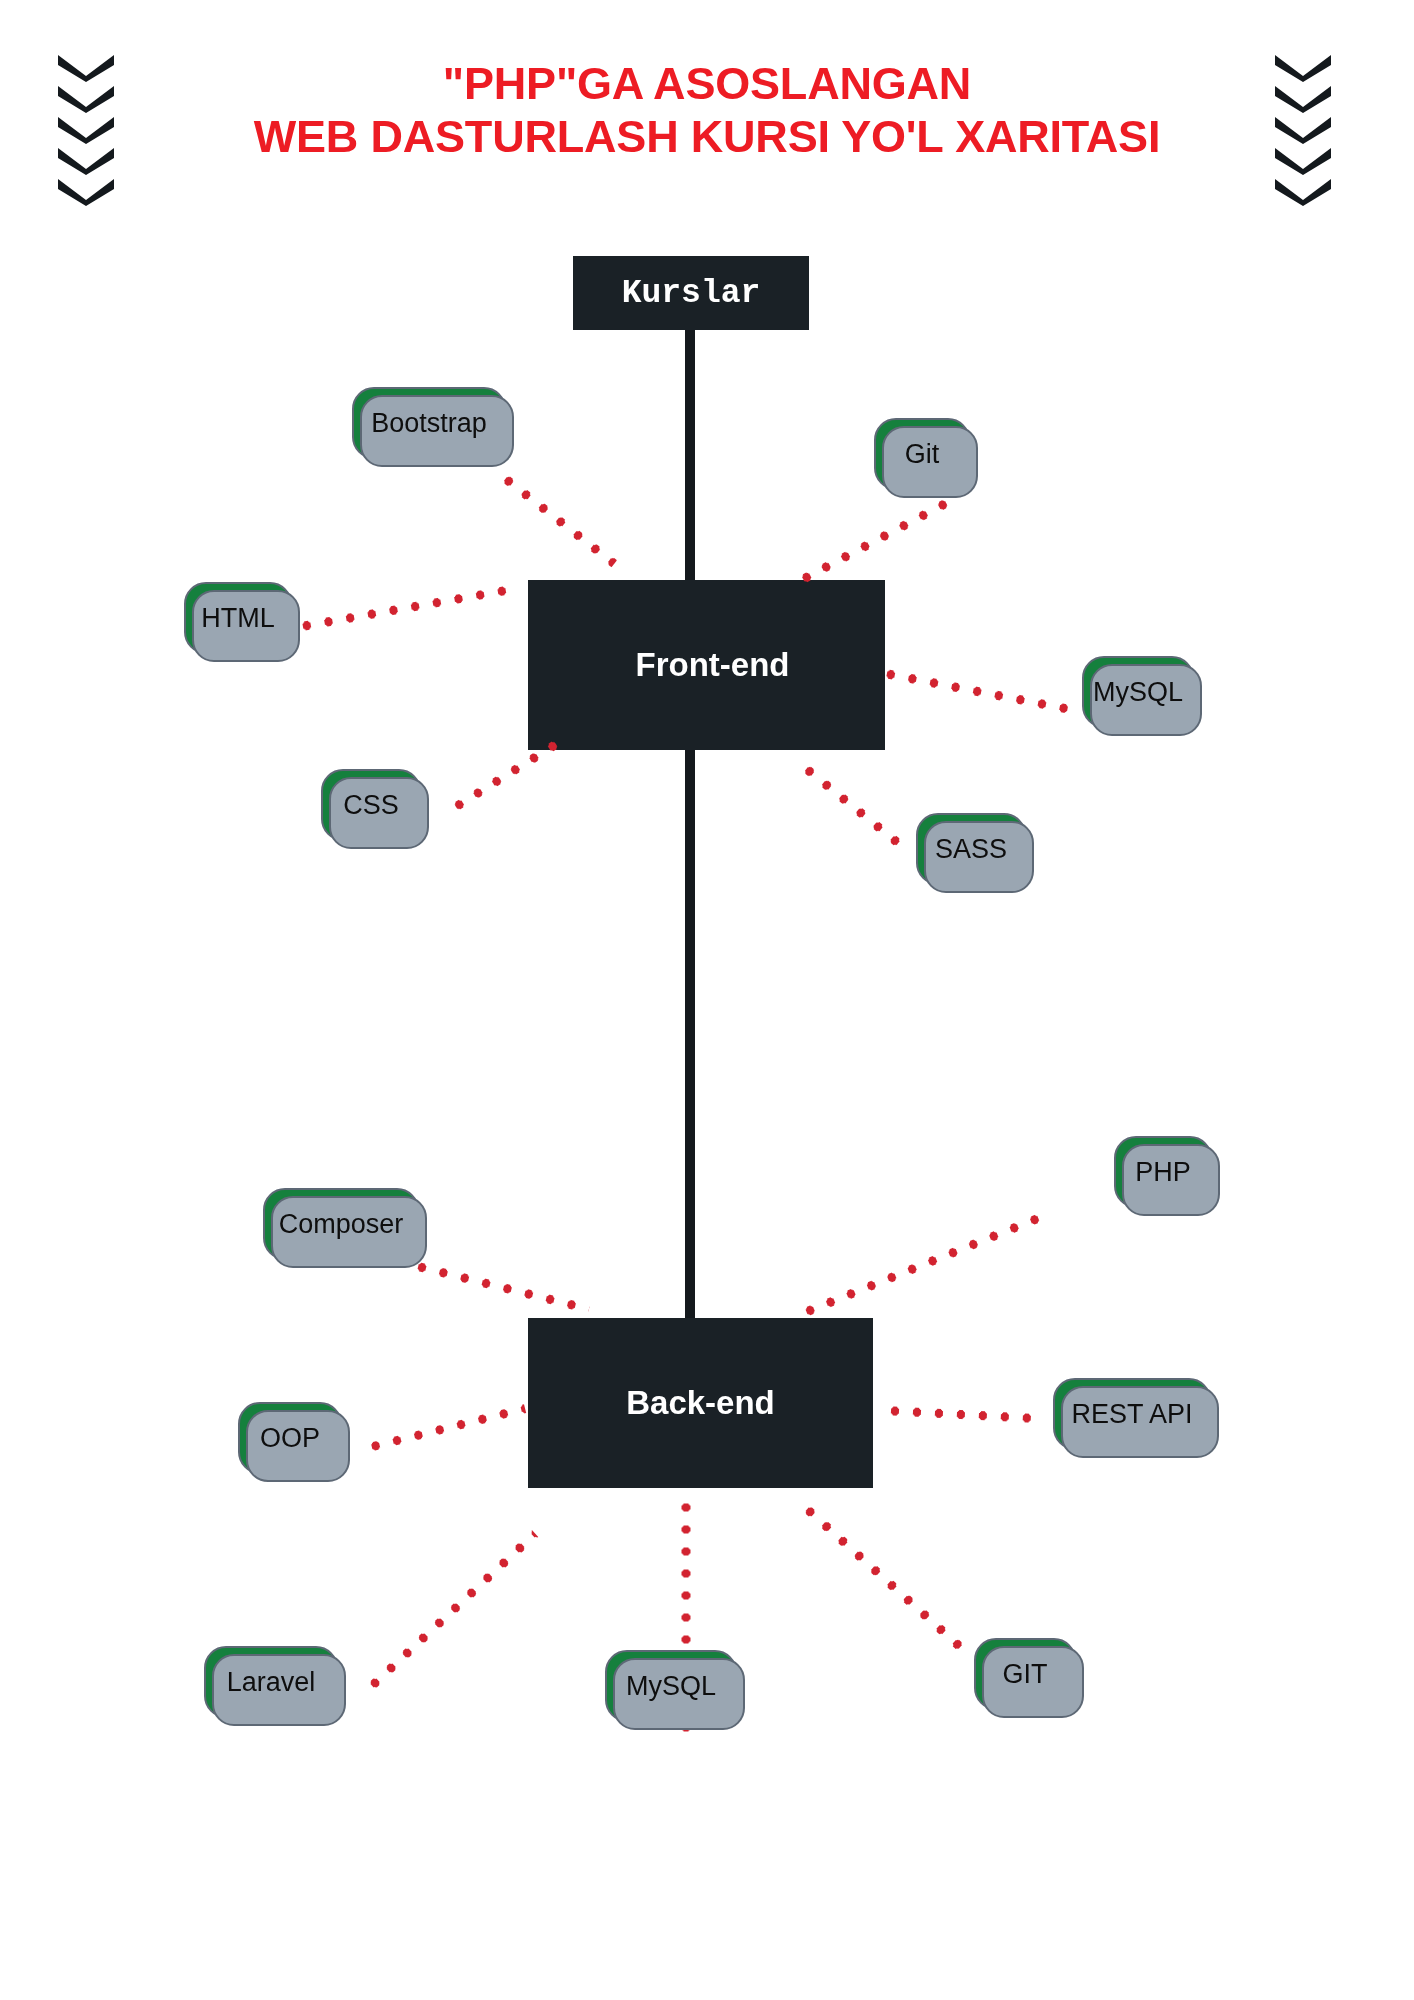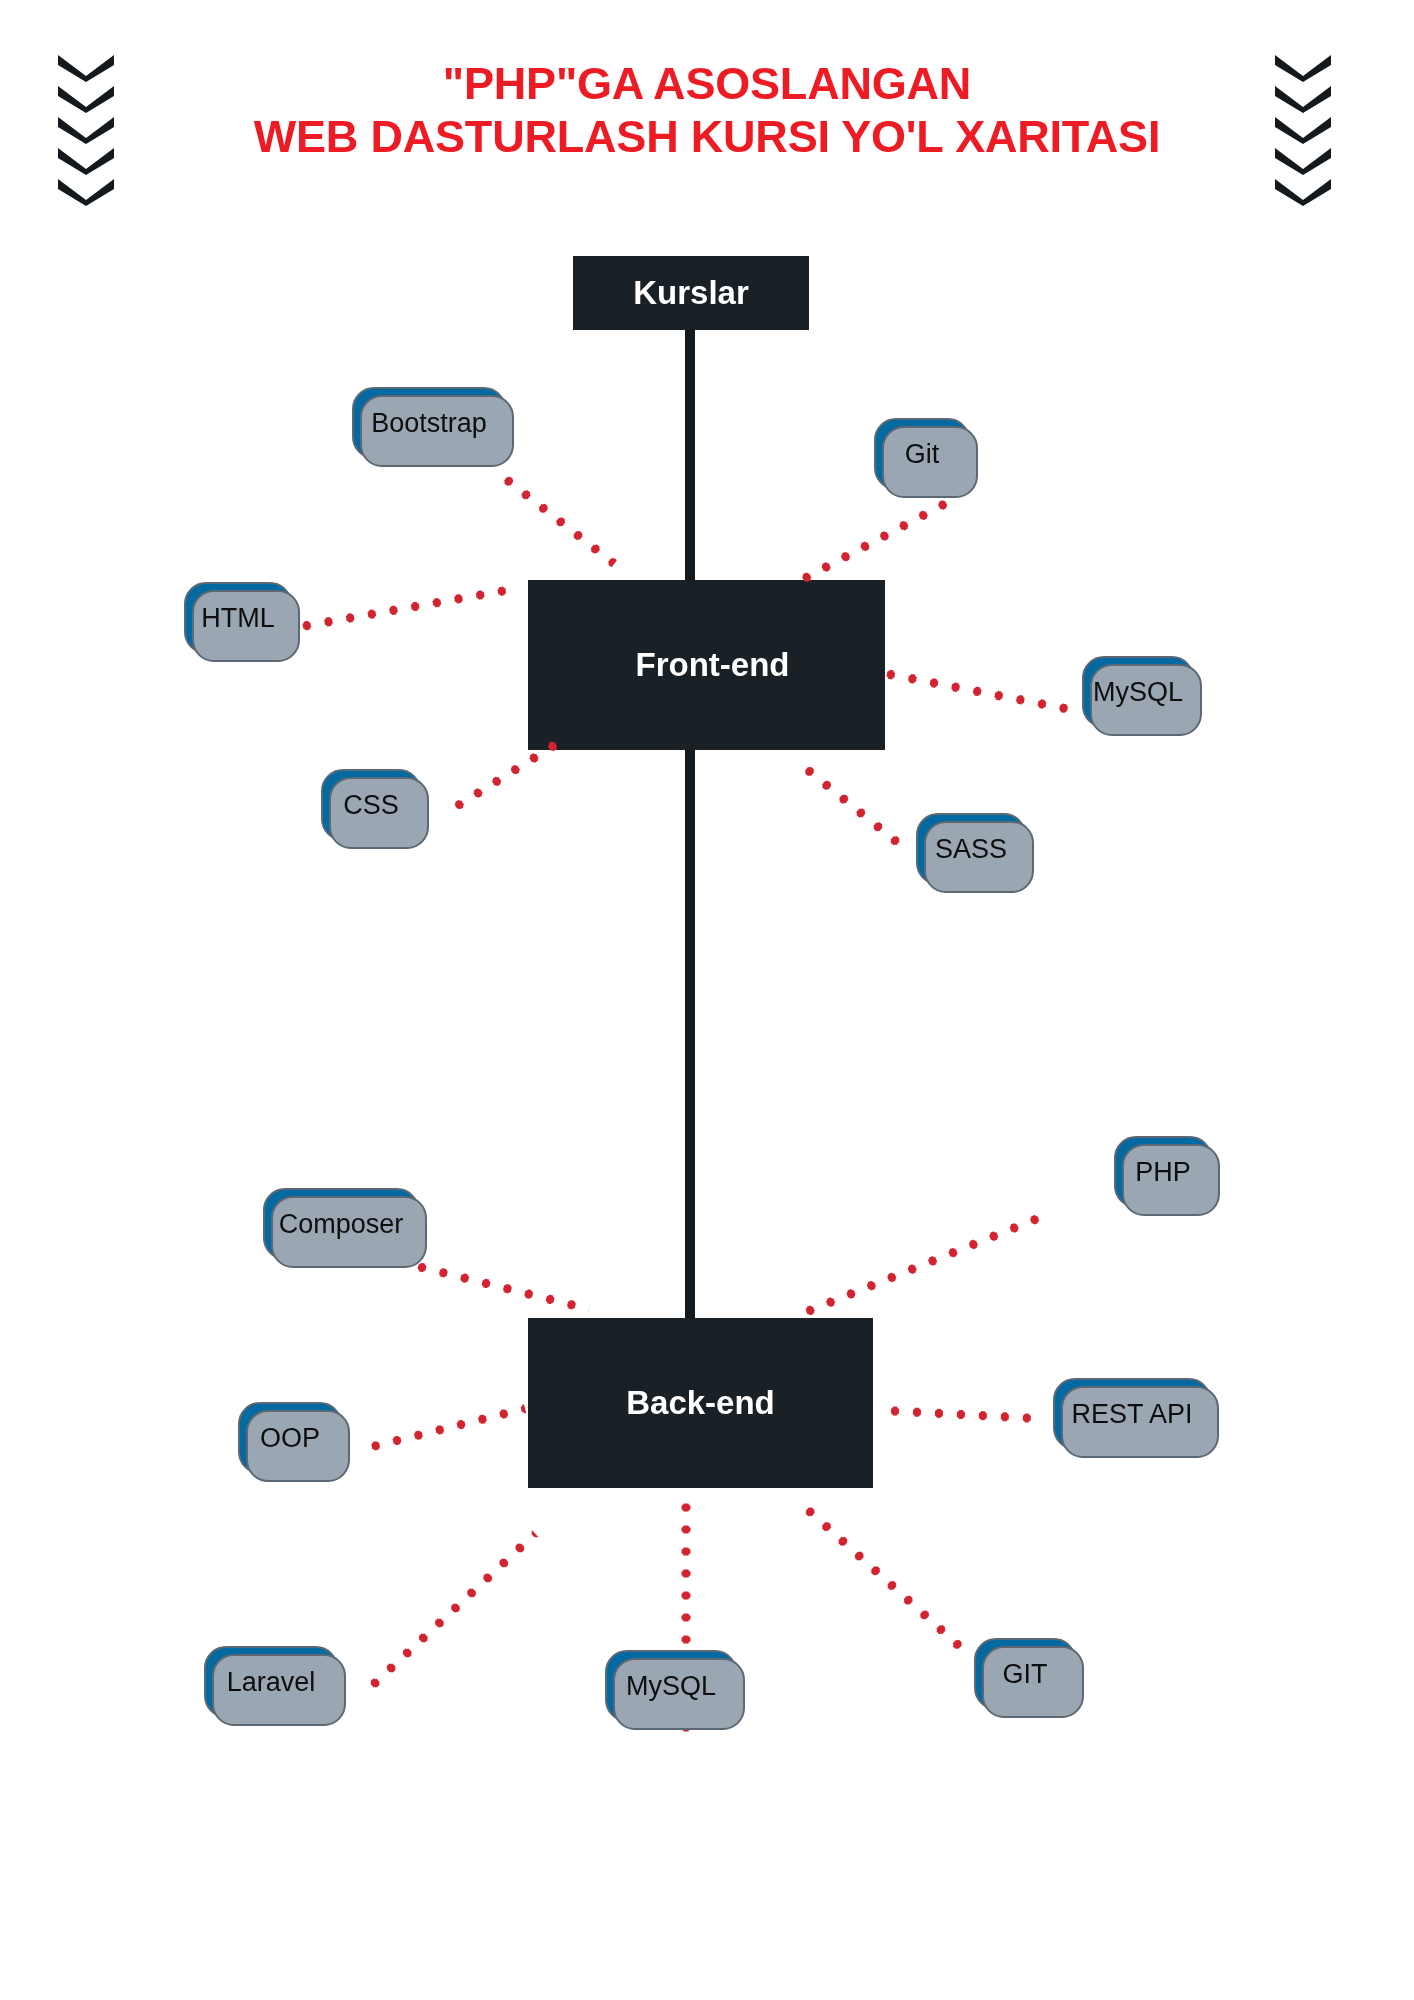--- a/index.html
+++ b/index.html
@@ -66,38 +66,39 @@
     display: flex;
     align-items: center;
     justify-content: center;
     text-align: center;
     user-select: none;
   }
   #box-kurslar {
     left: 573px; top: 256px;
     width: 236px; height: 74px;
     font-size: 33px;
+    font-family: Liberation Mono, monospace;
   }
   #box-frontend {
     left: 528px; top: 580px;
     width: 345px; height: 170px;
     font-size: 33px;
     padding-left: 12px;
   }
   #box-backend {
     left: 528px; top: 1318px;
     width: 345px; height: 170px;
     font-size: 33px;
   }
 
   
   .chip {
     position: absolute;
     box-sizing: border-box;
-    background: #0369a1;
+    background: #15803d;
     border: 2px solid #5d6875;
     border-radius: 22px;
     color: #0e0e0e;
     font-size: 27px;
     display: flex;
     align-items: center;
     justify-content: center;
     text-align: center;
     white-space: nowrap;
     z-index: 4;

